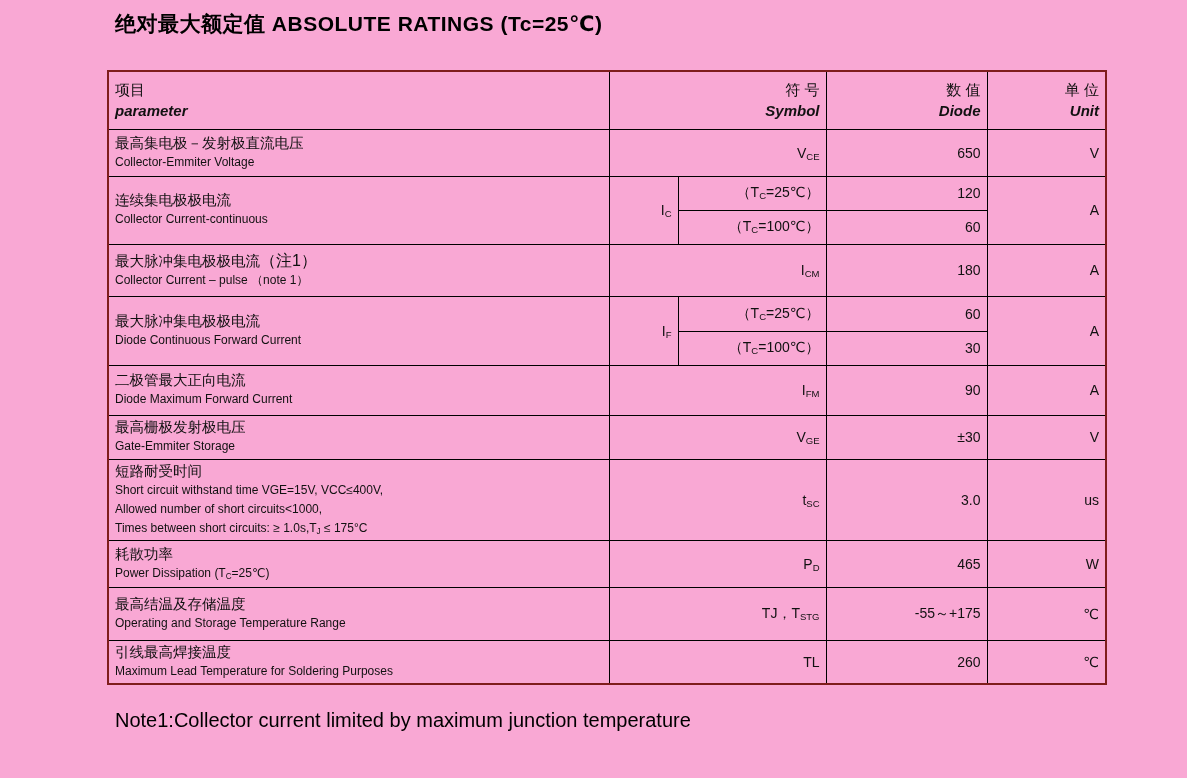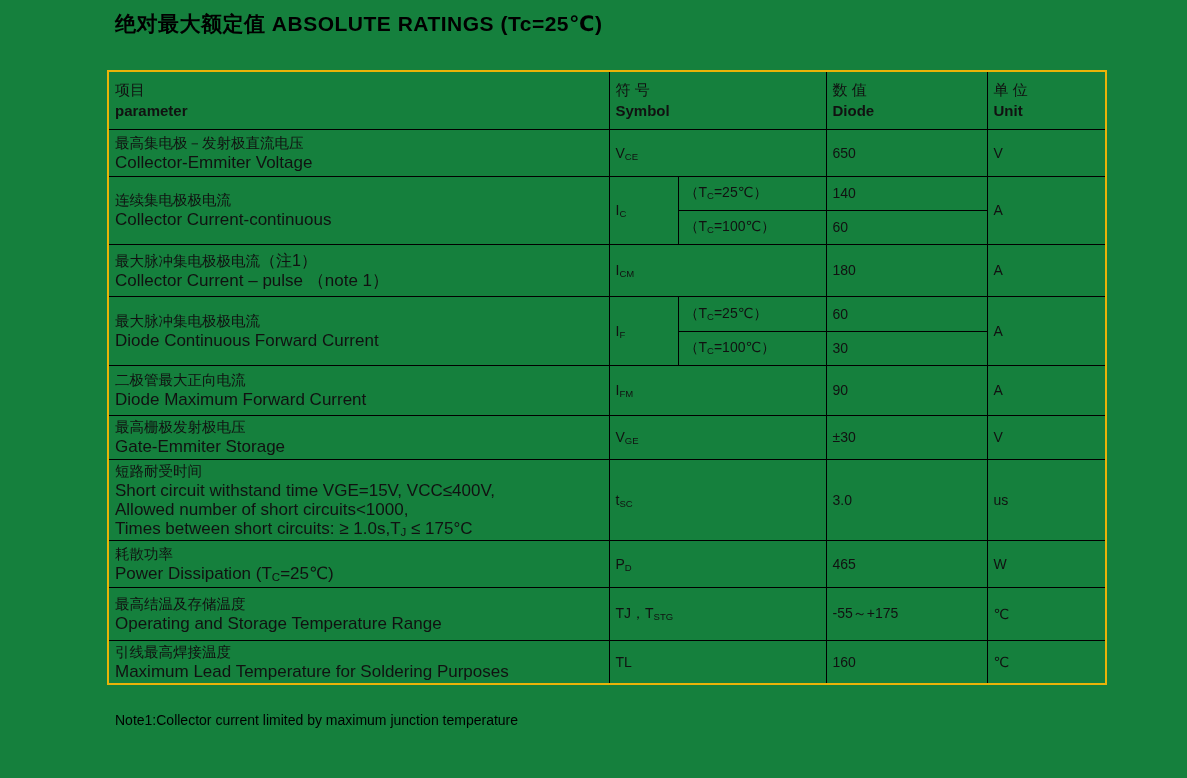--- a/index.html
+++ b/index.html
@@ -1,47 +1,47 @@
 <!DOCTYPE html>
 <html><head>
 <meta charset="utf-8">
 <style>
   html,body{margin:0;padding:0;background:#fff;}
   .page{
-    position:relative;width:1187px;height:778px;background:#15803d;
+    position:relative;width:1187px;height:778px;background:#f9a8d4;
     font-family:"Liberation Sans","DejaVu Sans",sans-serif;color:#000;overflow:hidden;
   }
   .title{
     position:absolute;left:115px;top:10px;margin:0;
     font-size:21px;font-weight:bold;letter-spacing:0.5px;color:#000;
   }
   table.ratings{
     position:absolute;left:107px;top:70px;width:998px;
     border-collapse:collapse;table-layout:fixed;
-    border:2px solid #eab308;
+    border:2px solid #7f1d1d;
   }
   table.ratings td{
     border:1px solid #000;vertical-align:middle;padding:2px 6px;
     font-size:14px;color:#111;
   }
   td.c-param{text-align:left;padding-left:9px;line-height:19px;}
-  td.c-center{text-align:left;}
+  td.c-center{text-align:right;}
   .zh{font-size:14.5px;}
-  .en{font-size:17px;}
-  .bold{font-weight:bold;}
+  .en{font-size:12px;}
+  .bold{font-weight:bold;font-style:italic;}
   .hdr-line{line-height:21px;font-size:15px;}
   .sym{font-size:15px;}
   .val{font-size:14.5px;}
   .unit{font-size:14.5px;}
   .cond{font-size:13px;}
   sub{font-size:68%;vertical-align:-0.25em;line-height:0;margin-top:13px;}
   .note-small{font-size:16px;}
   .notes{position:absolute;left:115px;top:711px;line-height:19px;}
   .notes .zh{font-size:13.5px;}
-  .notes .en{font-size:14px;}
+  .notes .en{font-size:20px;}
 </style>
 </head>
 <body>
 
 <div class="page">
 
   <h1 class="title">绝对最大额定值 ABSOLUTE RATINGS (Tc=25℃)</h1>
 
   <table class="ratings">
     <colgroup>
@@ -88,21 +88,21 @@
         <td class="c-param" rowspan="2">
           <div class="zh">连续集电极极电流</div>
           <div class="en">Collector Current-continuous</div>
         </td>
         <td class="c-center sym" rowspan="2">
           <span>I</span><sub>C</sub>
         </td>
         <td class="c-center cond">
           <span>（T</span><sub>C</sub><span>=25℃）</span>
         </td>
-        <td class="c-center val">140</td>
+        <td class="c-center val">120</td>
         <td class="c-center unit" rowspan="2">A</td>
       </tr>
       <tr style="height:34px">
         <td class="c-center cond">
           <span>（T</span><sub>C</sub><span>=100℃）</span>
         </td>
         <td class="c-center val">60</td>
       </tr>
 
       <tr style="height:52px">
@@ -201,21 +201,21 @@
       </tr>
 
       <tr style="height:44px">
         <td class="c-param">
           <div class="zh">引线最高焊接温度</div>
           <div class="en">Maximum Lead Temperature for Soldering Purposes</div>
         </td>
         <td class="c-center sym" colspan="2">
           <span>TL</span><sub></sub>
         </td>
-        <td class="c-center val">160</td>
+        <td class="c-center val">260</td>
         <td class="c-center unit">℃</td>
       </tr>
 
     </tbody>
   </table>
 
   <div class="notes">
     <div class="en">Note1:Collector current limited by maximum junction temperature</div>
   </div>
 

